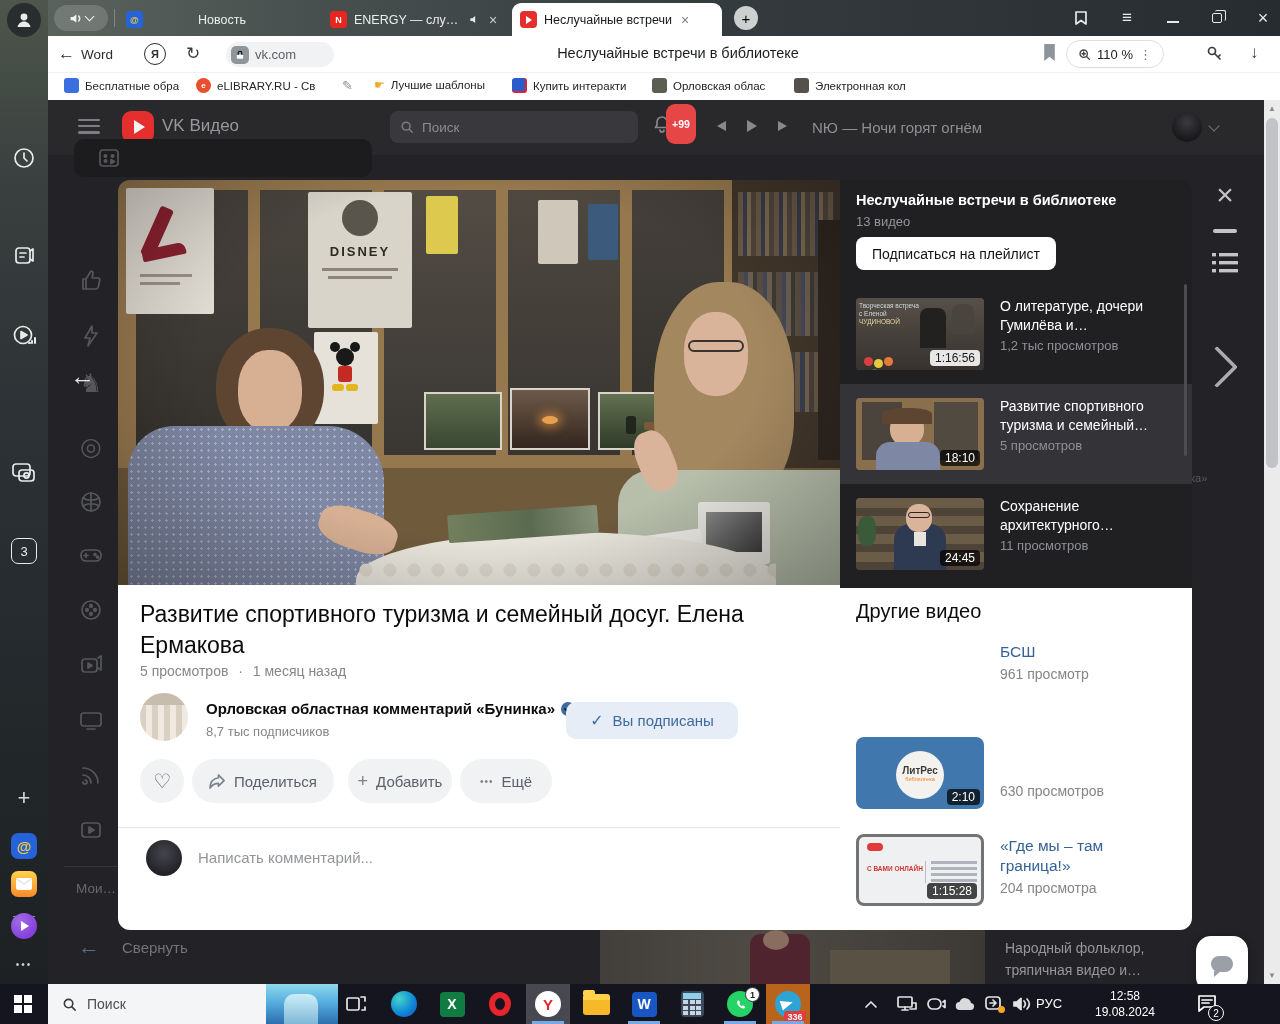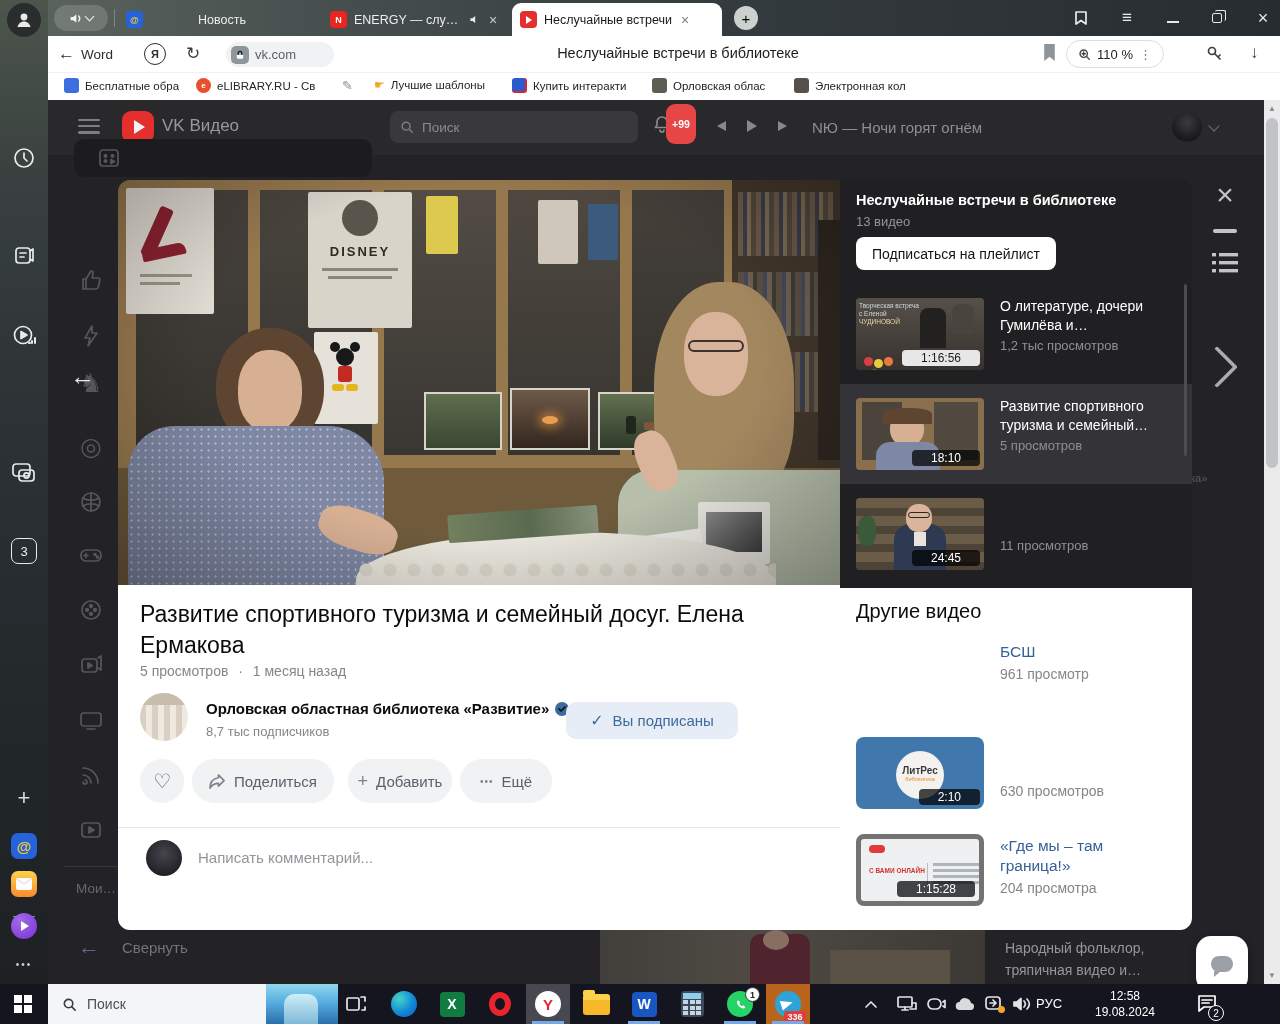--- a/index.html
+++ b/index.html
@@ -104,21 +104,21 @@
 
   .playlist{position:absolute;left:840px;top:180px;width:352px;height:408px;background:#202023;border-radius:0 12px 0 0;overflow:hidden}
   .pl-title{position:absolute;left:16px;top:12px;width:310px;font-size:14.5px;font-weight:700;color:#fff}
   .pl-count{position:absolute;left:16px;top:34px;font-size:13px;color:#93959a}
   .pl-btn{position:absolute;left:16px;top:57px;width:200px;height:33px;border-radius:8px;background:#fff;display:flex;align-items:center;justify-content:center;font-size:14px;color:#131315}
   .pl-item{position:absolute;left:0;width:352px;height:100px}
   .pl-item.cur{background:#333338}
   .pl-th{position:absolute;left:16px;top:14px;width:128px;height:72px;border-radius:4px;overflow:hidden;background:#444}
   .pl-tt{position:absolute;left:160px;top:13px;width:176px;font-size:14px;line-height:19px;color:#fff;display:-webkit-box;-webkit-line-clamp:2;-webkit-box-orient:vertical;overflow:hidden}
   .pl-vw{position:absolute;left:160px;top:54px;font-size:13px;color:#8e9095}
-  .dur{position:absolute;right:4px;bottom:4px;border-radius:4px;padding:1px 19px;font-size:12px;background:rgba(0,0,0,.72);color:#fff}
+  .dur{position:absolute;right:4px;bottom:4px;border-radius:4px;padding:1px 5px;font-size:12px;background:rgba(0,0,0,.72);color:#fff}
   .dur.lt{background:rgba(246,246,246,.92);color:#1c1c1e}
   .pl-scroll{position:absolute;left:344px;top:104px;width:3px;height:172px;border-radius:2px;background:#4c4c51}
 
   .others{position:absolute;left:840px;top:588px;width:352px;height:342px;background:#fff;border-radius:0 0 12px 0;overflow:hidden}
   .ov-title{position:absolute;left:16px;top:12px;font-size:20px;font-weight:500;color:#0c0c0d}
   .ov-item{position:absolute;left:0;width:352px;height:90px}
   .ov-th{position:absolute;left:16px;top:6px;width:128px;height:72px;border-radius:8px;overflow:hidden;background:#ddd}
   .ov-tt{position:absolute;left:160px;top:8px;width:178px;font-size:15.5px;line-height:20px;color:#356197}
   .ov-vw{position:absolute;left:160px;font-size:14px;color:#85868a}
 
@@ -492,21 +492,21 @@
 
   <div class="info">
     <div class="v-title">Развитие спортивного туризма и семейный досуг. Елена Ермакова</div>
     <div class="v-meta">
       <span>5 просмотров</span>
       <span style="margin:0 6px">·</span>
       <span>1 месяц назад</span>
     </div>
     <div class="ch-av"></div>
     <div class="ch-name">
-      <span>Орловская областная библиотека «Развитие»</span>
+      <span>Орловская областная комментарий «Бунинка»</span>
       <svg width="14" height="14" viewBox="0 0 14 14">
           <circle cx="7" cy="7" r="7" fill="#3e6b9e"></circle>
           <path d="M4 7l2 2 4-4" class="sico" stroke="#fff" stroke-width="1.8"></path>
         </svg>
     </div>
     <div class="ch-subs">8,7 тыс подписчиков</div>
     <div class="sub-btn">
       <span style="font-size:16px">✓</span>
       <span>Вы подписаны</span>
     </div>
@@ -571,20 +571,21 @@
     <div class="pl-item" style="top:304px">
       <div class="pl-th">
         <div class="abs" style="left:0;top:0;width:128px;height:72px;background:repeating-linear-gradient(180deg,#6b5c48 0 10px,#4e4337 10px 18px)"></div>
         <div class="abs" style="left:2px;top:18px;width:18px;height:30px;background:#3a5a3a;border-radius:40%"></div>
         <div class="abs" style="left:38px;top:26px;width:52px;height:46px;border-radius:16px 16px 0 0;background:#2e3a52"></div>
         <div class="abs" style="left:50px;top:6px;width:26px;height:28px;border-radius:46%;background:#d9b49a"></div>
         <div class="abs" style="left:52px;top:14px;width:22px;height:6px;border:1.6px solid #2a2622;border-radius:3px"></div>
         <div class="abs" style="left:58px;top:34px;width:12px;height:14px;background:#e8e4dc"></div>
         <div class="dur">24:45</div>
       </div>
+      <div class="pl-tt">Сохранение архитектурного…</div>
       <div class="pl-vw">11 просмотров</div>
     </div>
 
     <div class="pl-scroll"></div>
   </div>
 
   <div class="others">
     <div class="ov-title">Другие видео</div>
 
     <div class="ov-item" style="top:46px">
@@ -597,21 +598,21 @@
         <div class="abs" style="left:40px;top:14px;width:48px;height:48px;border-radius:50%;background:#f4f2ee;text-align:center">
           <div style="margin-top:14px;font-size:10px;font-weight:700;color:#3a3a3a"><span>ЛитРес</span></div>
           <div style="font-size:5.5px;color:#f08428">библиотека</div>
         </div>
         <div class="dur">2:10</div>
       </div>
       <div class="ov-vw" style="top:52px">630 просмотров</div>
     </div>
 
     <div class="ov-item" style="top:240px">
-      <div class="ov-th" style="background:#eef0f2;border:5px solid #737373">
+      <div class="ov-th" style="background:#eef0f2;border:3px solid #737373">
         <div class="abs" style="left:8px;top:6px;width:16px;height:8px;border-radius:4px;background:#e03a3a"></div>
         <div class="abs" style="left:8px;top:28px;font-size:6.5px;font-weight:700;color:#d23333">С ВАМИ ОНЛАЙН</div>
         <div class="abs" style="left:66px;top:24px;width:1px;height:22px;background:#b8bcc2"></div>
         <div class="abs" style="left:72px;top:24px;width:46px;height:3px;background:#aeb4bc;box-shadow:0 6px 0 #aeb4bc,0 12px 0 #aeb4bc,0 18px 0 #aeb4bc"></div>
         <div class="dur">1:15:28</div>
       </div>
       <div class="ov-tt" style="width:160px">«Где мы – там граница!»</div>
       <div class="ov-vw" style="top:52px">204 просмотра</div>
     </div>
   </div>

